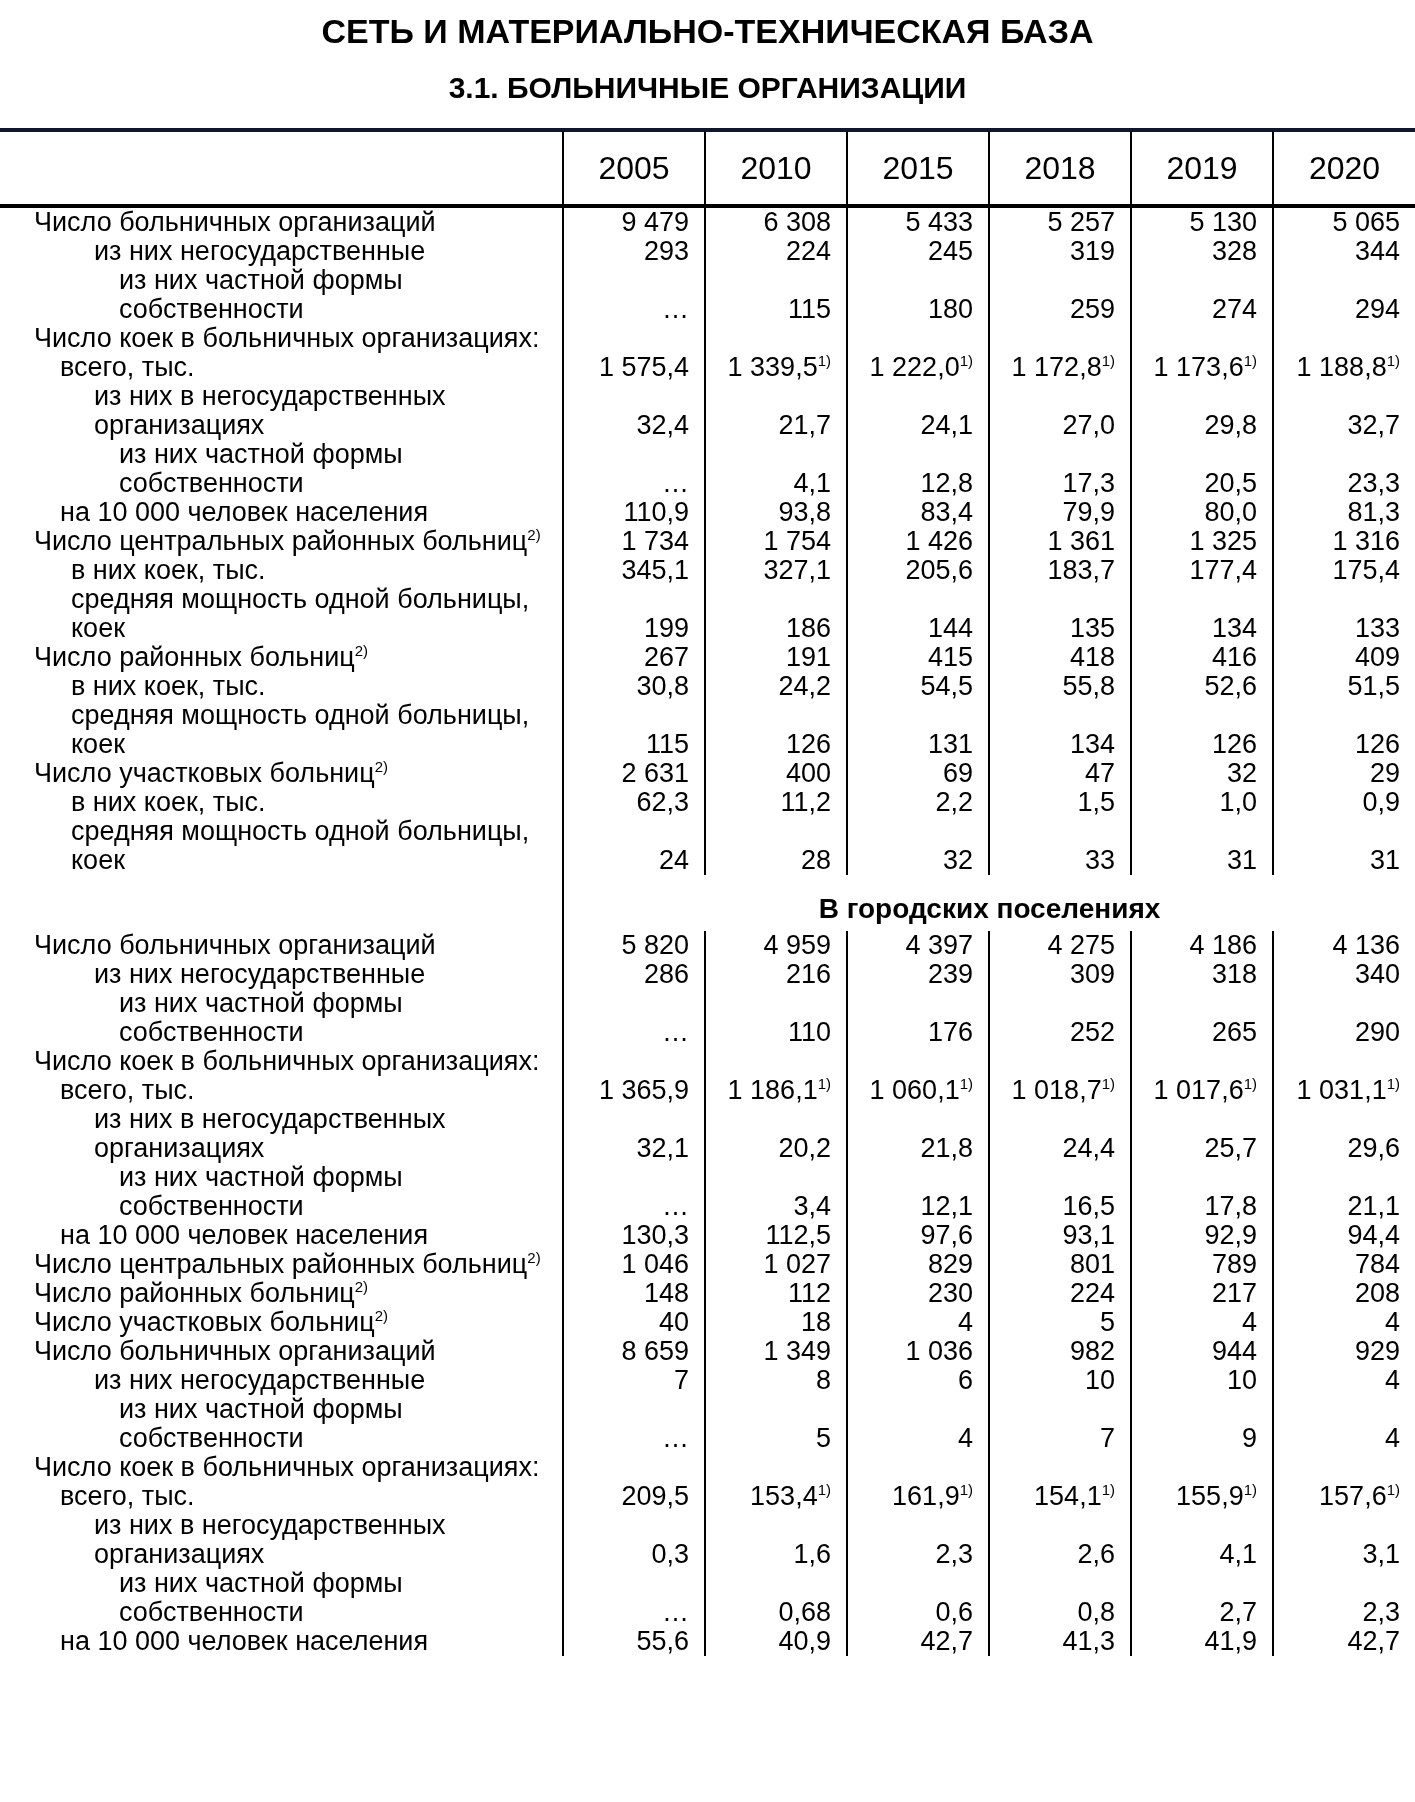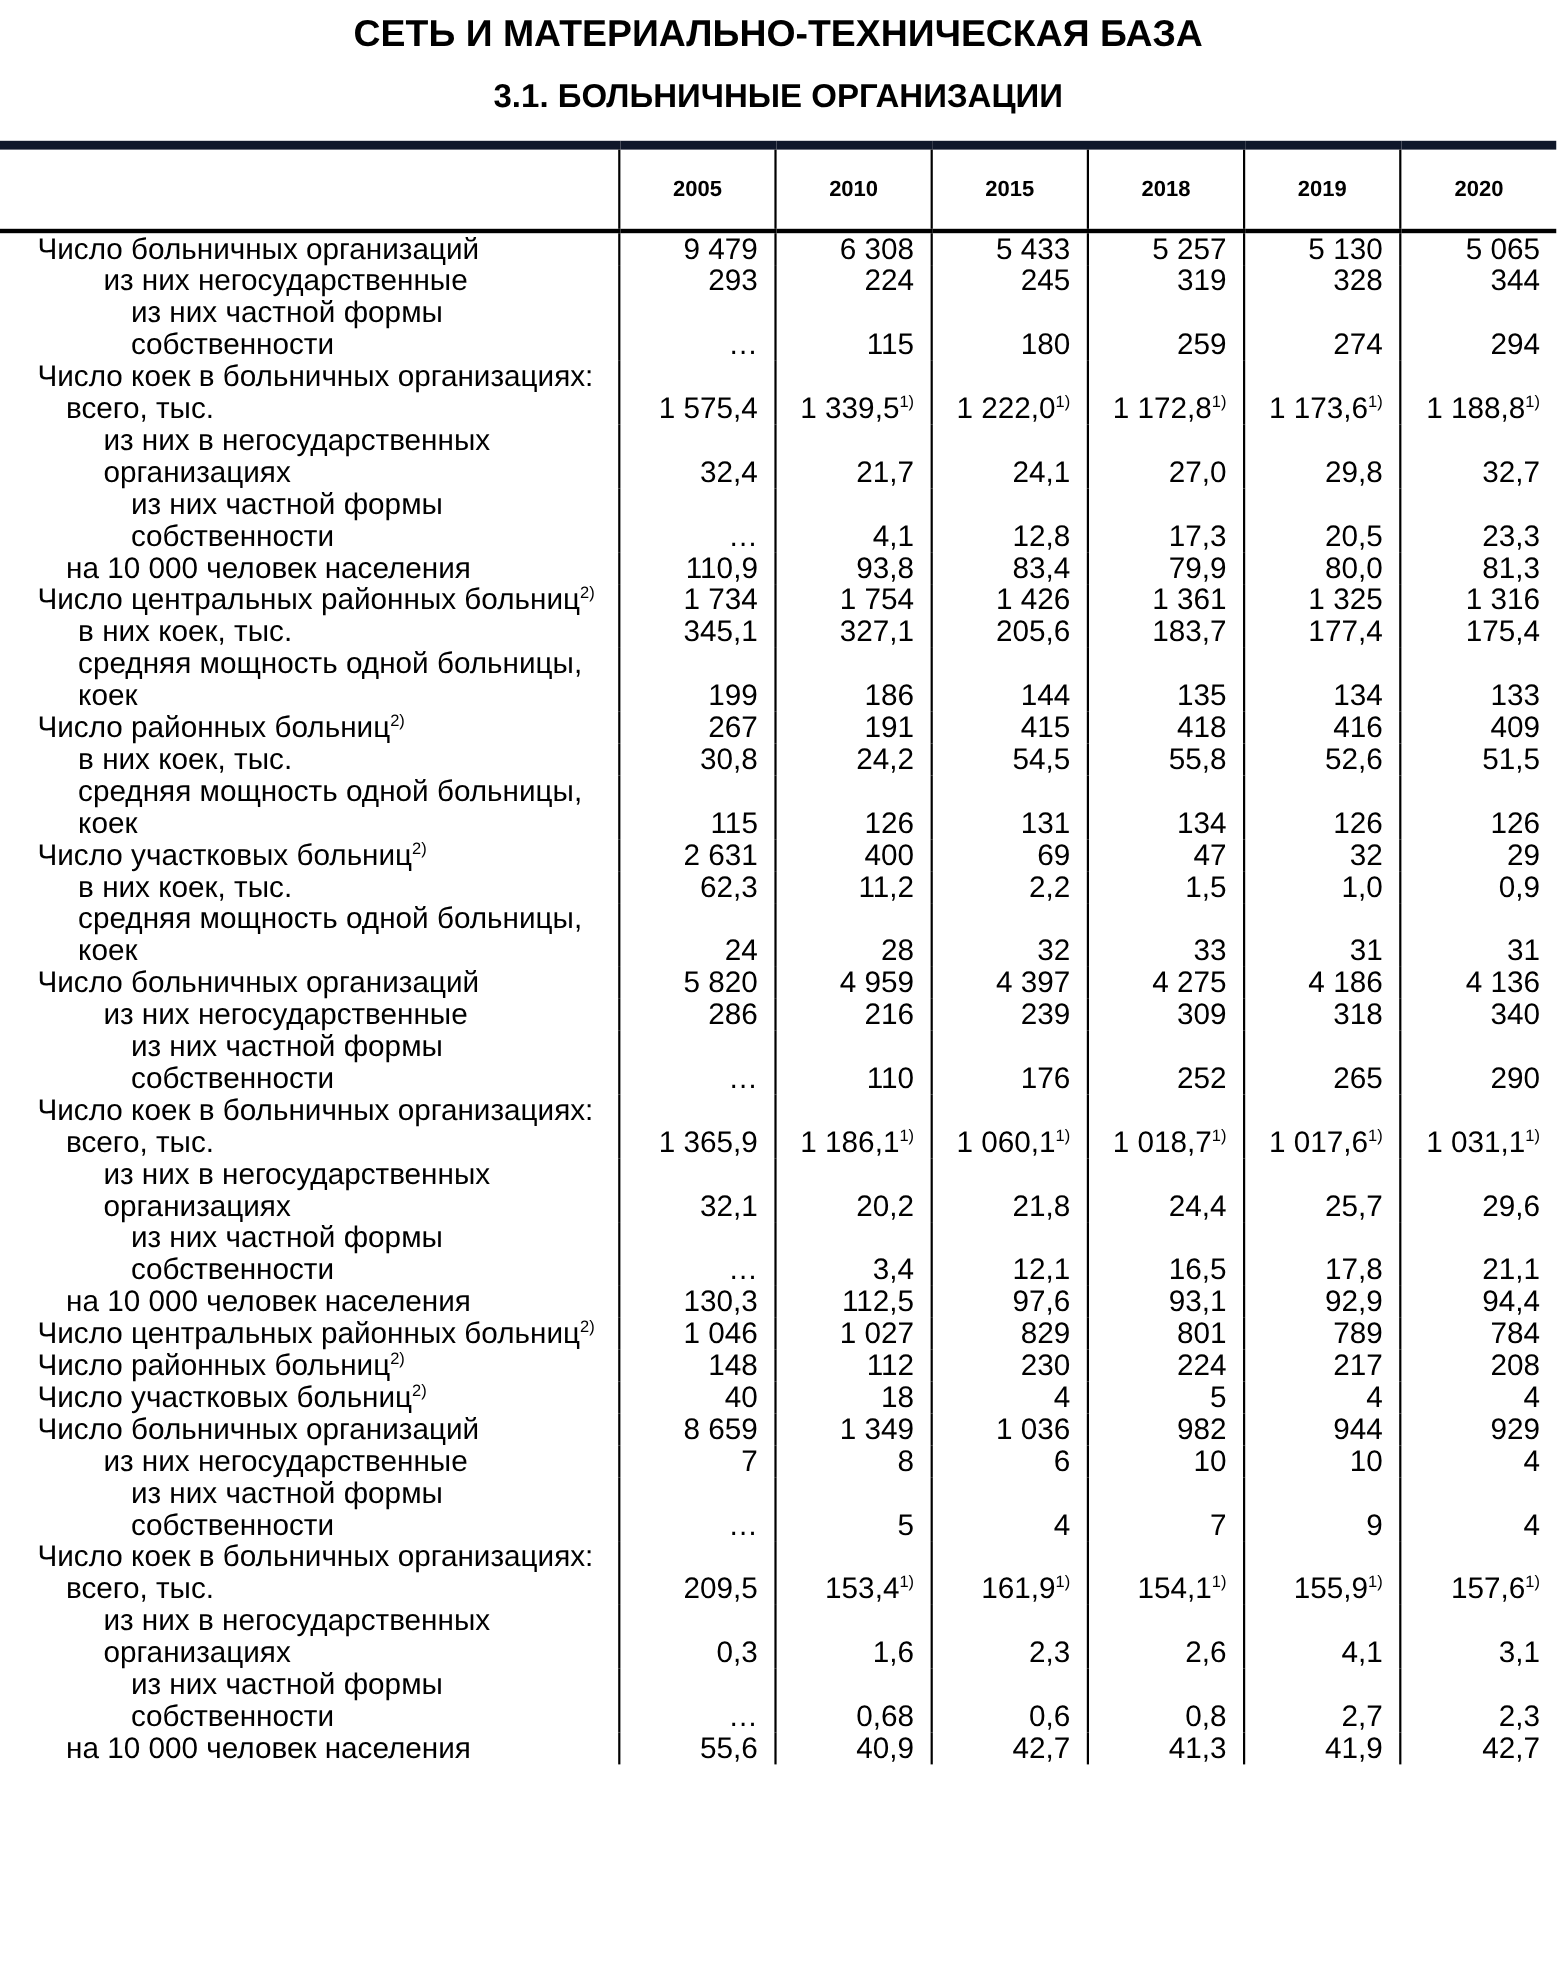--- a/index.html
+++ b/index.html
@@ -21,24 +21,24 @@
     font-size: 30px; line-height: 32px;
     margin: 18px 0 0 0;
   }
   table.stat {
     border-collapse: collapse; table-layout: fixed;
     width: 1415px; margin-top: 24px;
   }
   col.c-label { width: 563px; }
   col.c-year  { width: 142px; }
   thead th {
-    border-top: 8px solid #0f172a;
+    border-top: 4px solid #0f172a;
     border-bottom: 4px solid #000;
     height: 72px; padding: 0;
-    font-weight: bold; font-size: 20px;
+    font-weight: normal; font-size: 32px;
     text-align: center; vertical-align: middle;
   }
   thead th.y { border-left: 2px solid #000; }
   td { padding: 0; font-size: 27px; line-height: 29px; }
   td.lbl { vertical-align: top; text-align: left; }
   td.lbl .ln { white-space: nowrap; margin-left: 16px; }
   td.val {
     vertical-align: bottom; text-align: right;
     padding-right: 15px;
     border-left: 2px solid #000;
@@ -260,20 +260,24 @@
           <div class="ln" style="padding-left: 55px;">коек</div>
         </td>
         <td class="val">24</td>
         <td class="val">28</td>
         <td class="val">32</td>
         <td class="val">33</td>
         <td class="val">31</td>
         <td class="val">31</td>
       </tr>
       <tr>
+        <td class="lbl"></td>
+        <td class="sec" colspan="6">В городских поселениях</td>
+      </tr>
+      <tr>
         <td class="lbl">
           <div class="ln" style="padding-left: 18px;">Число больничных организаций</div>
         </td>
         <td class="val">5 820</td>
         <td class="val">4 959</td>
         <td class="val">4 397</td>
         <td class="val">4 275</td>
         <td class="val">4 186</td>
         <td class="val">4 136</td>
       </tr>

